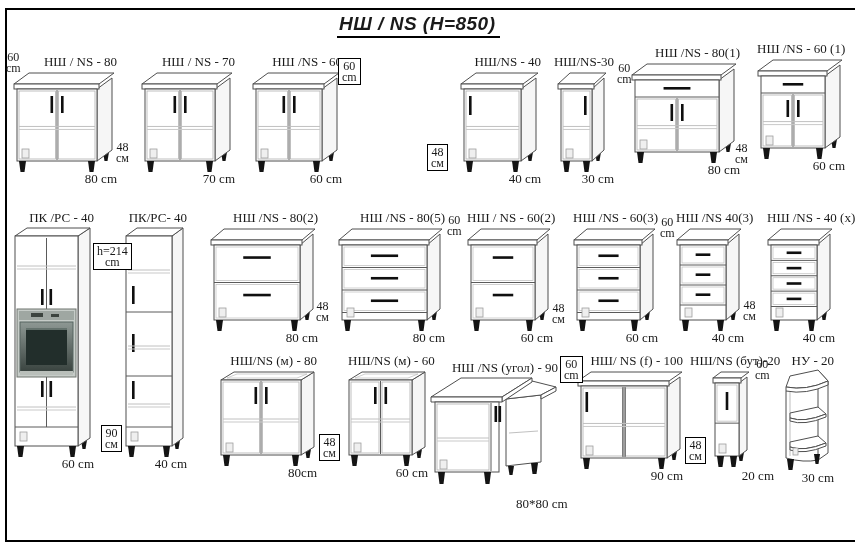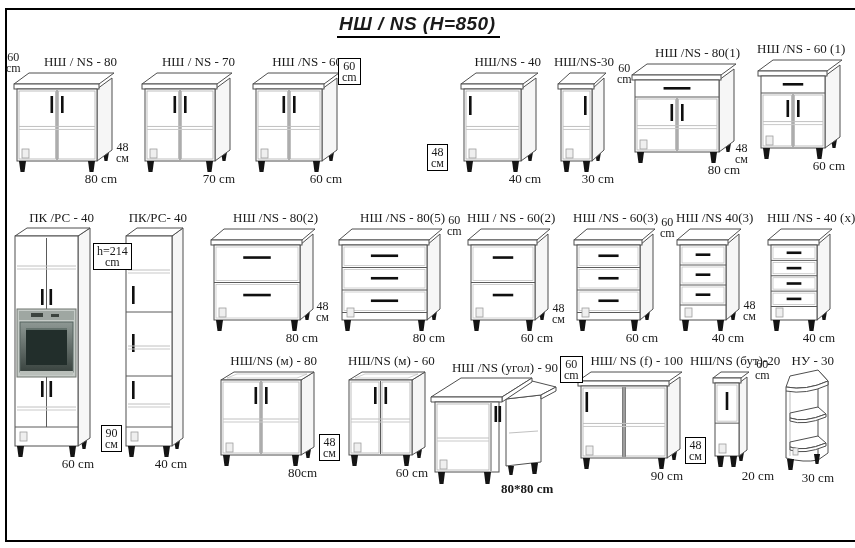--- a/index.html
+++ b/index.html
@@ -6,21 +6,21 @@
   #sheet{position:relative;width:855px;height:548px;background:#fff;overflow:hidden;
          font-family:"Liberation Serif", serif;color:#1a1a1a;padding-left:48px;}
   #frame{position:absolute;left:5px;top:8px;right:7px;bottom:6px;border:2px solid #000;}
   #title{position:absolute;left:337px;top:13px;font-family:"Liberation Sans",sans-serif;
          font-weight:700;font-style:italic;font-size:19px;letter-spacing:.5px;
          border-bottom:2px solid #000;padding:0 4px 1px 2px;white-space:nowrap;}
   .cab{position:absolute;text-align:right;}
   .cab-title{font-size:13px;height:14px;line-height:14px;white-space:nowrap;}
   .cab-width{font-size:13px;margin-top:-2px;white-space:nowrap;}
   .cab svg{display:block;margin:0 auto;}
-  .corner-label{position:absolute;left:72px;top:119px;margin:1px;font-weight:bold;}
+  .corner-label{position:absolute;left:72px;top:119px;margin:16px;}
   .ann{position:absolute;font-size:12px;line-height:10.5px;text-align:center;white-space:nowrap;}
   .ann.boxed{border:1.5px solid #000;padding:2px 3px;background:#fff;}
 </style>
 </head>
 <body>
 
 <div id="sheet">
   <div id="frame"></div>
   <div id="title">НШ / NS  (H=850)</div>
 
@@ -466,21 +466,21 @@
         <line x1="3" y1="55.150000000000006" x2="27" y2="55.150000000000006" stroke="#5a5a5a"></line>
         <rect x="5" y="17" width="20" height="36.150000000000006" fill="none" stroke="#b5b5b5" stroke-width="0.7"></rect>
         <rect x="13.7" y="24" width="2.6" height="18" fill="#0f0f0f"></rect>
         <rect x="7" y="76" width="7" height="9" fill="#efefef" stroke="#9f9f9f" stroke-width="0.8"></rect>
         <path d="M5,88 L12,88 L10.5,99 L6.5,99 Z" fill="#141414"></path>
         <path d="M18,88 L25,88 L23.5,99 L19.5,99 Z" fill="#141414"></path>
       </svg>
     <div class="cab-width">20 cm</div>
   </div>
   <div class="cab" style="left:772px;top:354px;width:62px">
-    <div class="cab-title">НУ - 30</div>
+    <div class="cab-title">НУ - 20</div>
     <svg width="58" height="104">
         <path d="M44,2 L 54,13 L 54,85 L 44,92 Z" fill="#fff" stroke="#4f4f4f"></path>
         <path d="M16,8 L44,2 L54,13 Q32,23 12,19 Z" fill="#fff" stroke="#4f4f4f"></path>
         <path d="M12,19 Q32,23 54,13 L54,17 Q32,27 12,23 Z" fill="#fff" stroke="#4f4f4f"></path>
         <line x1="12" y1="23" x2="12" y2="90" stroke="#4f4f4f"></line>
         <line x1="16" y1="24" x2="16" y2="88" stroke="#bdbdbd"></line>
         <path d="M16,45 L44,39 L52,46 Q30,55 16,50 Z" fill="#fff" stroke="#4f4f4f"></path>
         <path d="M16,50 Q30,55 52,46 L52,49 Q30,58 16,53 Z" fill="#fff" stroke="#4f4f4f"></path>
         <path d="M16,74 L44,68 L52,75 Q30,84 16,79 Z" fill="#fff" stroke="#4f4f4f"></path>
         <path d="M16,79 Q30,84 52,75 L52,78 Q30,87 16,82 Z" fill="#fff" stroke="#4f4f4f"></path>

